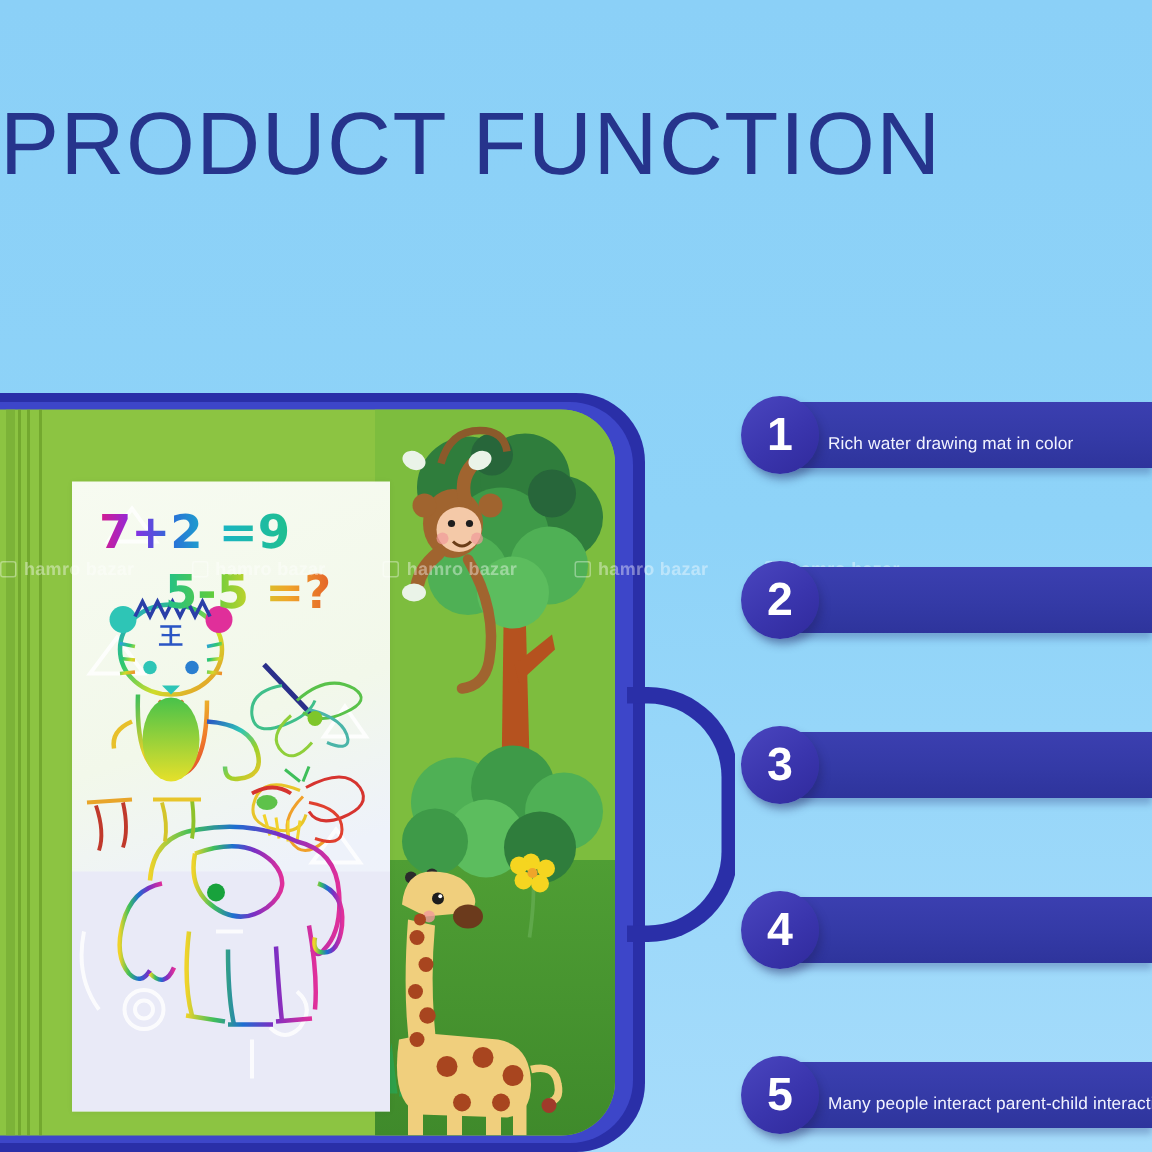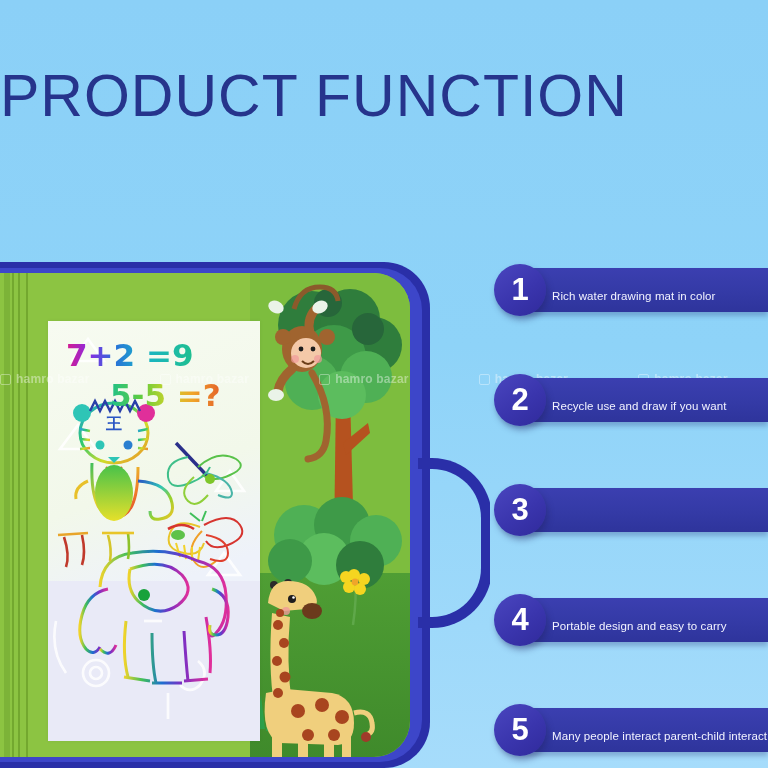--- a/index.html
+++ b/index.html
@@ -113,21 +113,21 @@
   }
   .feature-text{
     position:absolute; left:60px; top:0; height:56px; right:4px;
     display:flex; align-items:center;
     color:#f2f3ff; font-size:11.5px; letter-spacing:.1px;
     white-space:nowrap;
   }
 
   
   .wm-row{ position:absolute; left:0; width:768px; height:18px;
-           display:flex; gap:70px; align-items:center;
+           display:flex; gap:38px; align-items:center;
            pointer-events:none; }
   .wm{ display:flex; align-items:center; gap:5px; opacity:.40; }
   .wm-sq{ width:11px; height:11px; border-radius:2px;
           border:1.6px solid #ffffff; opacity:.9;}
   .wm-tx{ color:#ffffff; font-size:12px; font-weight:700; letter-spacing:.2px;}
 </style>
 </head>
 <body>
 
 <div id="page-title">PRODUCT FUNCTION</div>
@@ -390,32 +390,30 @@
 
   <div class="feature-row" style="top:0px;">
     <div class="feature-bar"></div>
     <div class="feature-num">1</div>
     <div class="feature-text">Rich water drawing mat in color</div>
   </div>
 
   <div class="feature-row" style="top:110px;">
     <div class="feature-bar"></div>
     <div class="feature-num">2</div>
-    <div class="feature-text">Recycle use and draw if you want</div>
   </div>
 
   <div class="feature-row" style="top:220px;">
     <div class="feature-bar"></div>
     <div class="feature-num">3</div>
   </div>
 
   <div class="feature-row" style="top:330px;">
     <div class="feature-bar"></div>
     <div class="feature-num">4</div>
-    <div class="feature-text">Portable design and easy to carry</div>
   </div>
 
   <div class="feature-row" style="top:440px;">
     <div class="feature-bar"></div>
     <div class="feature-num">5</div>
     <div class="feature-text">Many people interact parent-child interaction</div>
   </div>
 
 </div>
 

